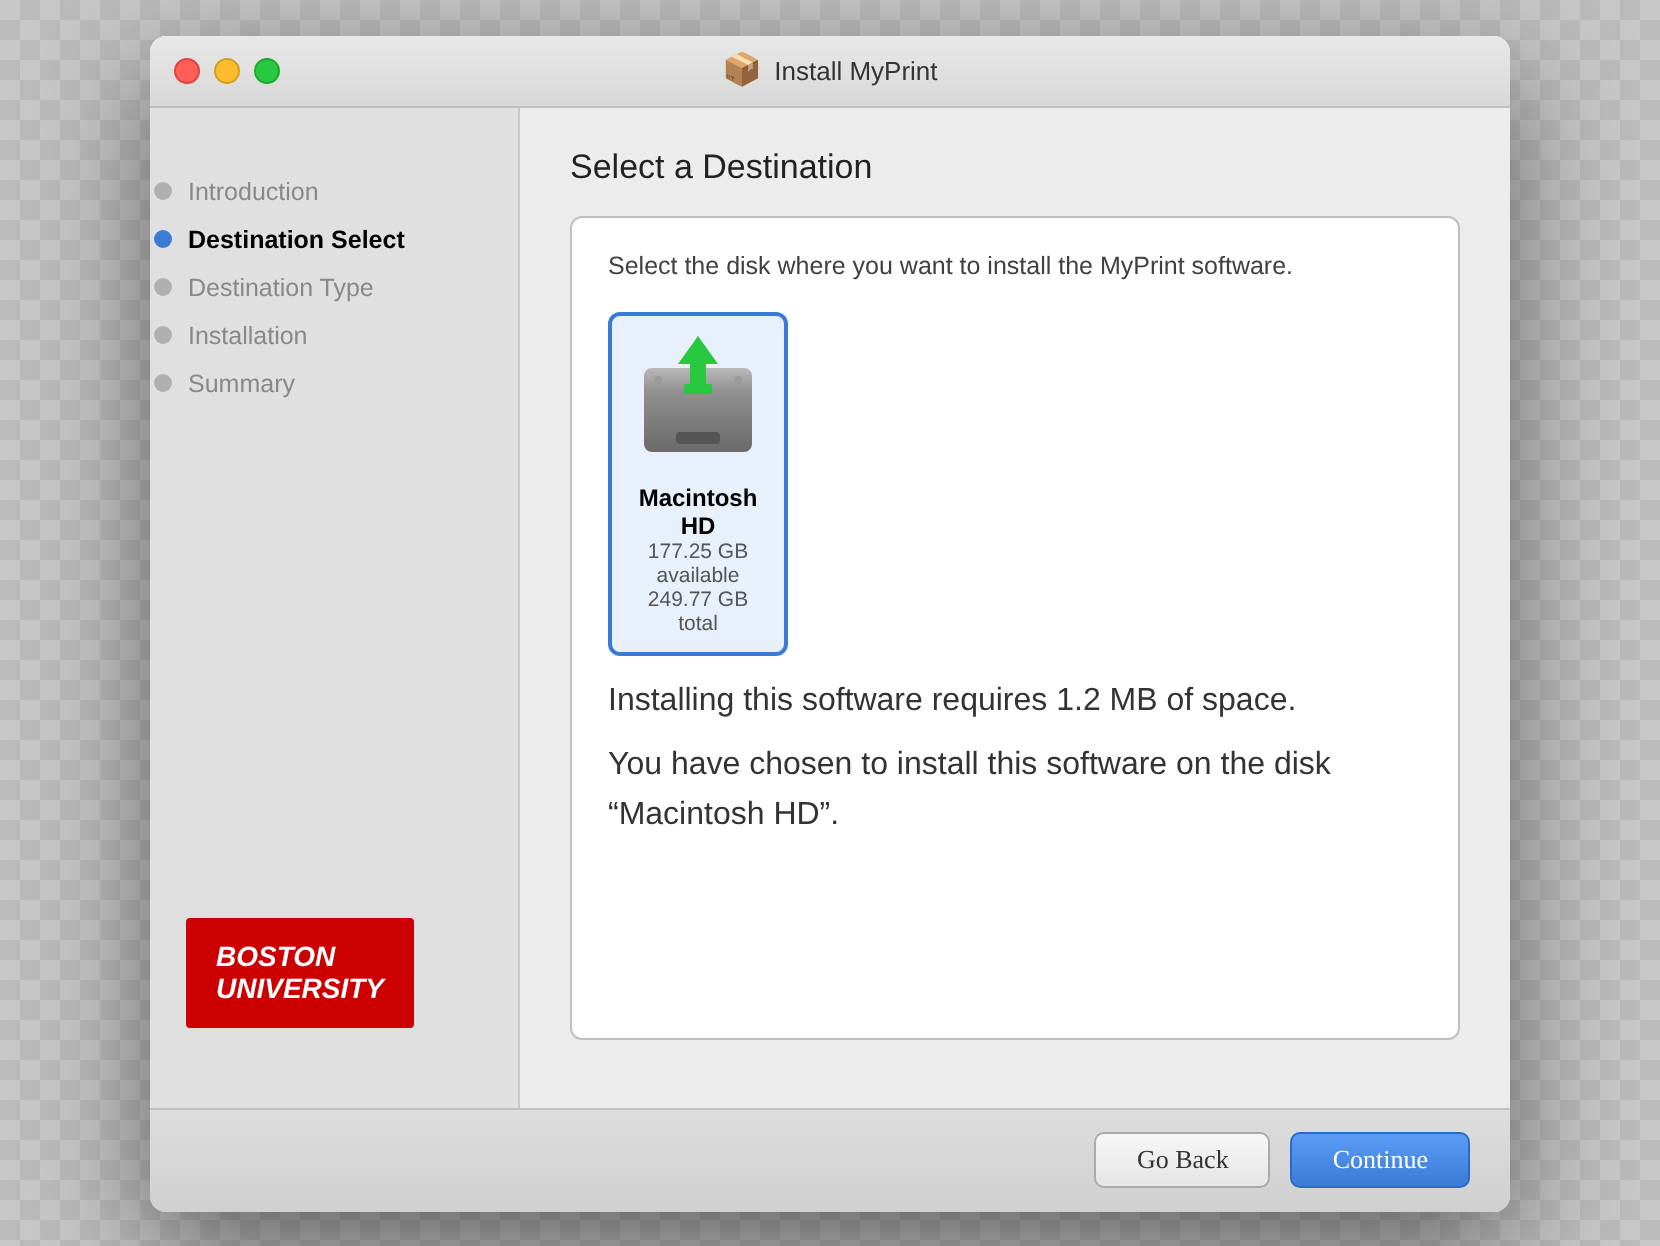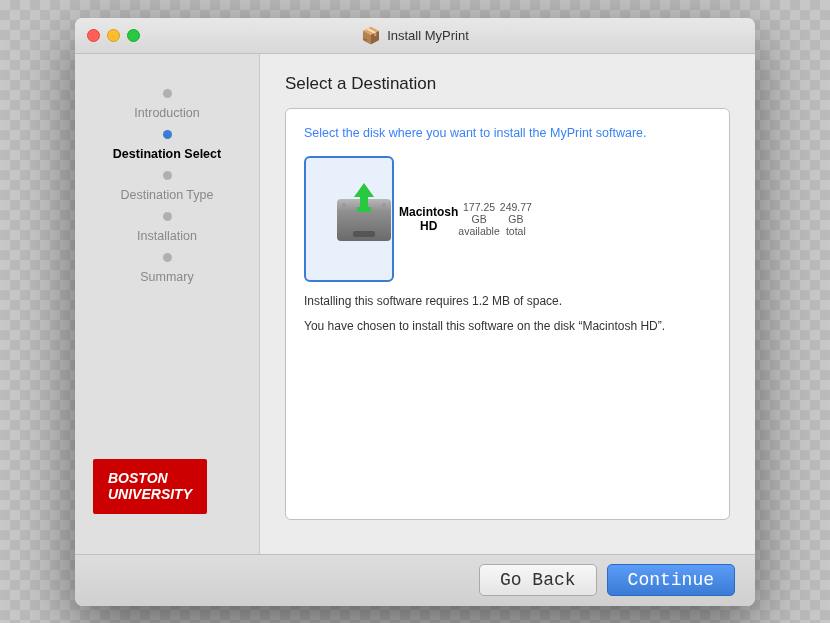--- a/index.html
+++ b/index.html
@@ -89,21 +89,20 @@
       padding: 10px 0;
     }
 
     .sidebar-item {
       display: flex;
       align-items: center;
       gap: 8px;
       padding: 5px 2px;
       cursor: default;
       font-size: 12.5px;
-      flex-direction: column;
     }
 
     .sidebar-dot {
       width: 9px;
       height: 9px;
       border-radius: 50%;
       flex-shrink: 0;
     }
 
     .sidebar-dot.inactive { background: #b0b0b0; }
@@ -147,32 +146,32 @@
       border: 1px solid #c0c0c0;
       border-radius: 6px;
       background: white;
       padding: 15px 18px;
       flex: 1;
       margin-bottom: 14px;
     }
 
     .description-text {
       font-size: 12.5px;
-      color: #3b82f6;
+      color: #404040;
       margin-bottom: 14px;
       line-height: 1.5;
     }
 
     .disk-item {
       display: flex;
-      flex-direction: row;
+      flex-direction: column;
       align-items: center;
       width: 90px;
       cursor: pointer;
-      padding: 23px;
+      padding: 8px;
       border: 2px solid #3a7bd5;
       border-radius: 6px;
       background: #e8f0fb;
       margin-bottom: 8px;
     }
 
     .disk-icon {
       width: 70px;
       height: 70px;
       position: relative;
@@ -192,21 +191,21 @@
       text-align: center;
     }
 
     .disk-total {
       font-size: 10.5px;
       color: #555;
       text-align: center;
     }
 
     .info-section {
-      font-size: 12px;
+      font-size: 16px;
       color: #333;
       line-height: 1.6;
       margin-top: 10px;
     }
 
     .info-section p {
       margin-bottom: 6px;
     }
 
     .footer {
@@ -216,26 +215,26 @@
       display: flex;
       align-items: center;
       justify-content: flex-end;
       padding: 0 20px;
       gap: 10px;
     }
 
     .btn {
       padding: 5px 20px;
       border-radius: 5px;
-      font-size: 18px;
+      font-size: 13px;
       cursor: pointer;
       border: 1px solid #aaa;
       background: linear-gradient(to bottom, #f7f7f7, #e5e5e5);
       color: #333;
-      font-family: Liberation Mono, monospace;
+      font-family: Liberation Serif, serif;
     }
 
     .btn-primary {
       background: linear-gradient(to bottom, #5b9cf6, #3a7bd5);
       color: white;
       border: 1px solid #2a6ac5;
     }
   </style>
 </head>
 <body>

